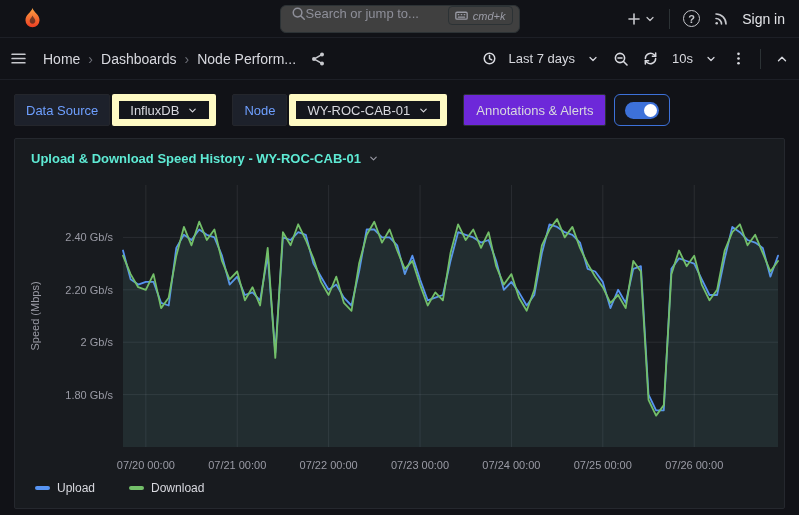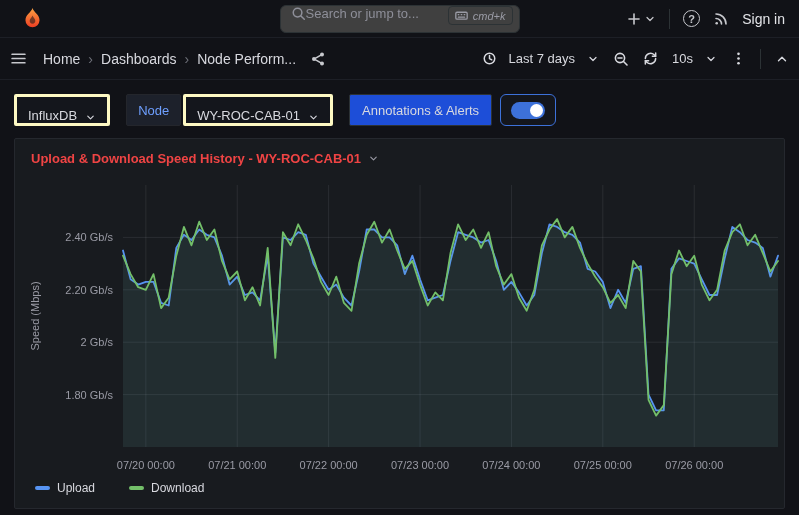--- a/index.html
+++ b/index.html
@@ -62,27 +62,27 @@
 
   
   .filters { display:flex; align-items:center; gap:16px; margin:14px 14px 0 14px; height:32px; }
   .pair { display:flex; gap:2px; }
   .chip-label {
     display:flex; align-items:center; padding:0 11px; height:32px;
     background:#1d212b; border:1px solid #24262c; border-radius:2px;
     color:#6e9fff; font-size:13px; font-weight:500;
   }
   .chip-value {
-    display:flex; align-items:flex-end; gap:8px; padding:0 11px; height:32px;
-    background:#14161c; border:3px solid #fef9c3; border-radius:2px;
+    display:flex; align-items:center; gap:8px; padding:0 11px; height:32px;
+    background:#14161c; border:7px solid #fef9c3; border-radius:2px;
     color:#d8d9df; font-size:13px; cursor:pointer;
   }
   .chip-btn {
     display:flex; align-items:center; padding:0 12px; height:32px;
-    background:#1d4ed8; border:1px solid #2c3235; border-radius:2px;
+    background:#6d28d9; border:1px solid #2c3235; border-radius:2px;
     color:#d8d9df; font-size:13px; font-weight:500; cursor:pointer;
   }
   .toggle-wrap {
     display:flex; align-items:center; justify-content:center;
     height:32px; padding:0 10px;
     border:1px solid var(--accent,#3d71d9); border-radius:6px;
     background:#14161c; cursor:pointer;
   }
   .toggle { width:34px; height:17px; border-radius:9px; background:var(--accent,#3d71d9); position:relative; }
   .toggle::after {
@@ -91,21 +91,21 @@
   }
 
   
   .panel {
     position:absolute; left:14px; right:14px; top:138px; height:371px;
     background:#181b1f; border:1px solid #25282e; border-radius:2px;
   }
   .panel-header {
     height:38px; display:flex; align-items:center; gap:7px; padding:0 16px;
   }
-  .panel-title { font-size:13px; font-weight:700; color:#ef4444; }
+  .panel-title { font-size:13px; font-weight:700; color:#5eead4; }
   .panel-caret { color:#9a9ba5; display:flex; }
   .chart-wrap { position:absolute; left:0; top:38px; width:769px; height:300px;margin-left:8px; }
   .legend { position:absolute; left:20px; top:342px; display:flex; gap:34px; align-items:flex-end; }
   .legend-item { display:flex; align-items:center; gap:7px; font-size:12px; color:#d8d9df; cursor:pointer; }
   .legend-swatch { width:15px; height:4px; border-radius:2px; }
 </style>
 </head>
 <body>
 
 <div class="topbar">
@@ -241,20 +241,21 @@
     <span class="iconbtn">
       <svg class="ic" width="14" height="14" viewBox="0 0 16 16">
         <polyline points="4,10 8,6 12,10"></polyline>
       </svg>
     </span>
   </div>
 </div>
 
 <div class="filters">
   <div class="pair">
+    <span class="chip-label">Data Source</span>
     <span class="chip-value">
       <span>InfluxDB</span>
       <svg class="ic" width="11" height="11" viewBox="0 0 16 16">
         <polyline points="4,6 8,10 12,6"></polyline>
       </svg>
     </span>
   </div>
 
   <div class="pair">
     <span class="chip-label">Node</span>

